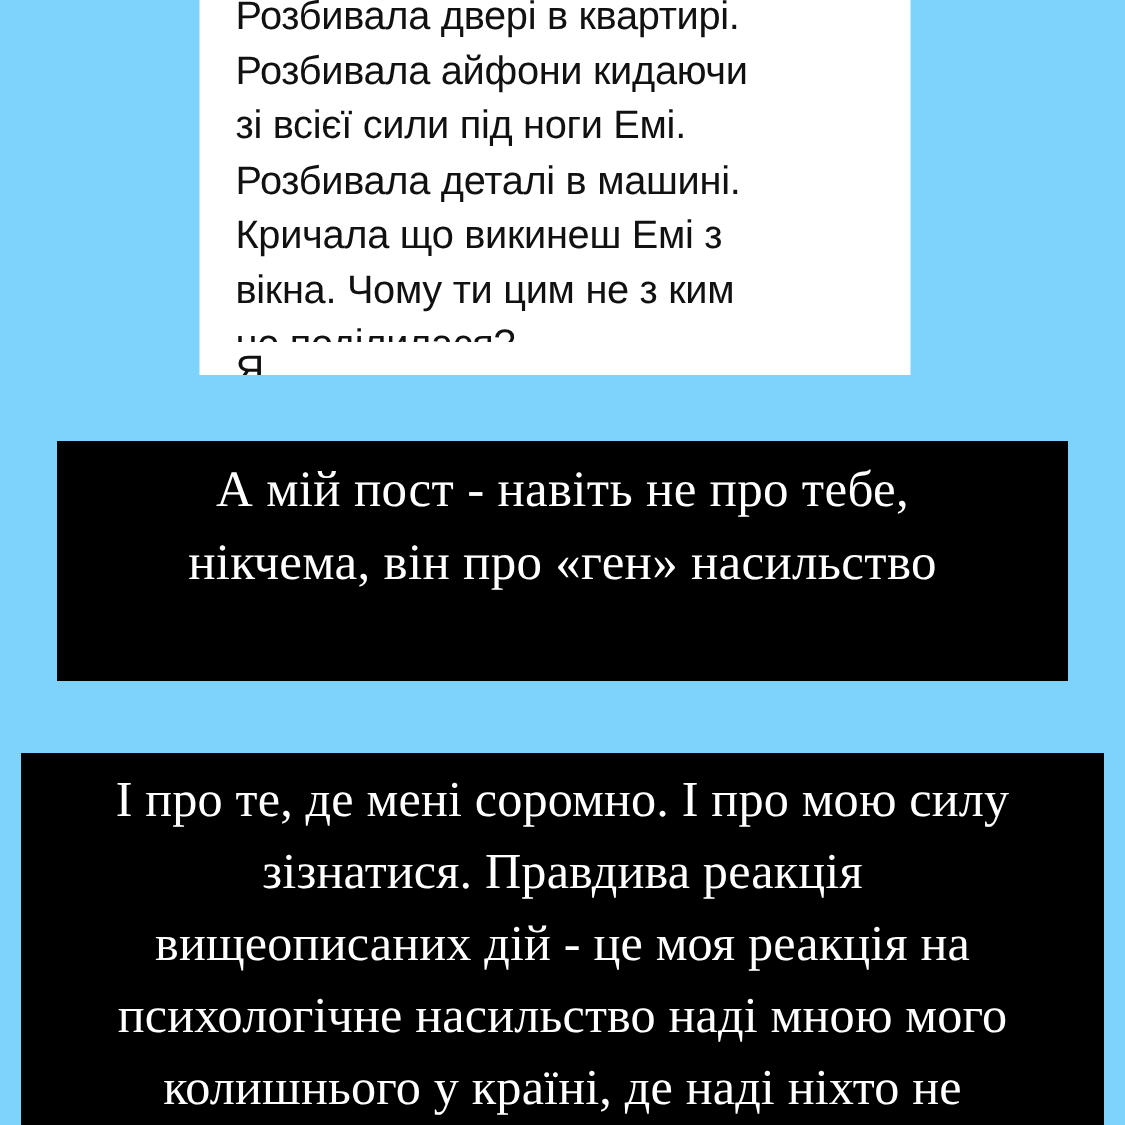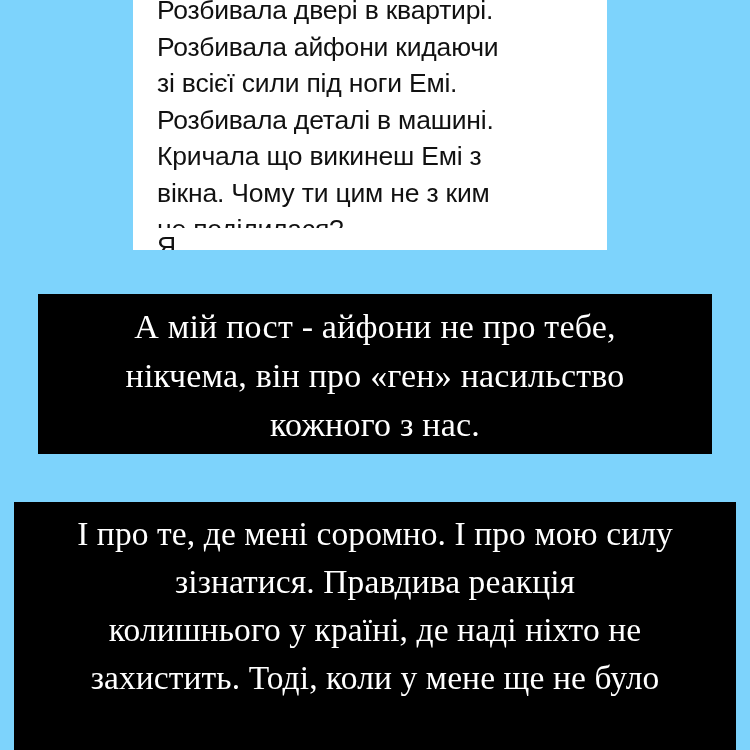--- a/index.html
+++ b/index.html
@@ -110,25 +110,26 @@
 Кричала що викинеш Емі з
 вікна. Чому ти цим не з ким
 не поділилася?</div>
     </div>
     <div class="quote-tail">
       <div class="quote-tail-text">Я</div>
     </div>
   </div>
 
   <div class="banner banner-1">
-    <span class="banner-line">А мій пост - айфони не про тебе,</span>
+    <span class="banner-line">А мій пост - навіть не про тебе,</span>
     <span class="banner-line">нікчема, він про «ген» насильство</span>
-    <span class="banner-line">кожного з нас.</span>
   </div>
 
   <div class="banner banner-2">
     <span class="banner-line">І про те, де мені соромно. І про мою силу</span>
     <span class="banner-line">зізнатися. Правдива реакція</span>
+    <span class="banner-line">вищеописаних дій - це моя реакція на</span>
+    <span class="banner-line">психологічне насильство наді мною мого</span>
     <span class="banner-line">колишнього у країні, де наді ніхто не</span>
     <span class="banner-line">захистить. Тоді, коли у мене ще не було</span>
   </div>
 
 </div>
 
 </body></html>

